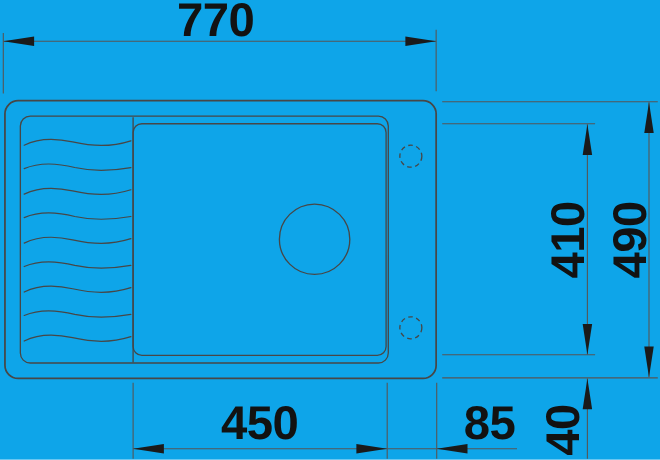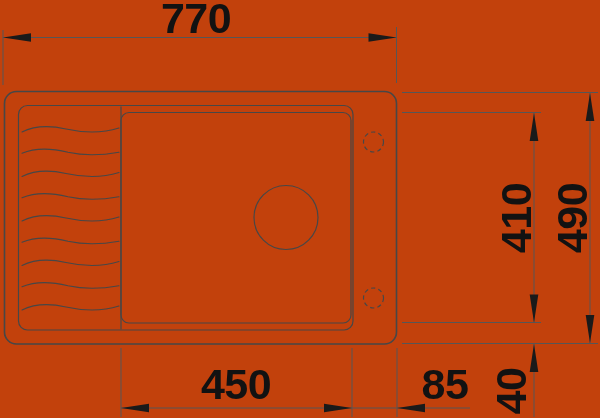--- a/index.html
+++ b/index.html
@@ -1,20 +1,20 @@
 <!DOCTYPE html>
 <html><head>
 <meta charset="utf-8">
 <style>
   html, body { margin: 0; padding: 0; background: #ffffff; }
   .stage {
     position: relative;
     width: 600px;
     height: 418px;
-    background: #c2410c;
+    background: #0ea5e9;
     overflow: hidden;
     font-family: "Liberation Sans", sans-serif;
   }
   svg { display: block; }
   .dim-text {
     font-family: "Liberation Sans", sans-serif;
     font-weight: 700;
     font-size: 43px;
     letter-spacing: -0.5px;
     text-anchor: middle;

